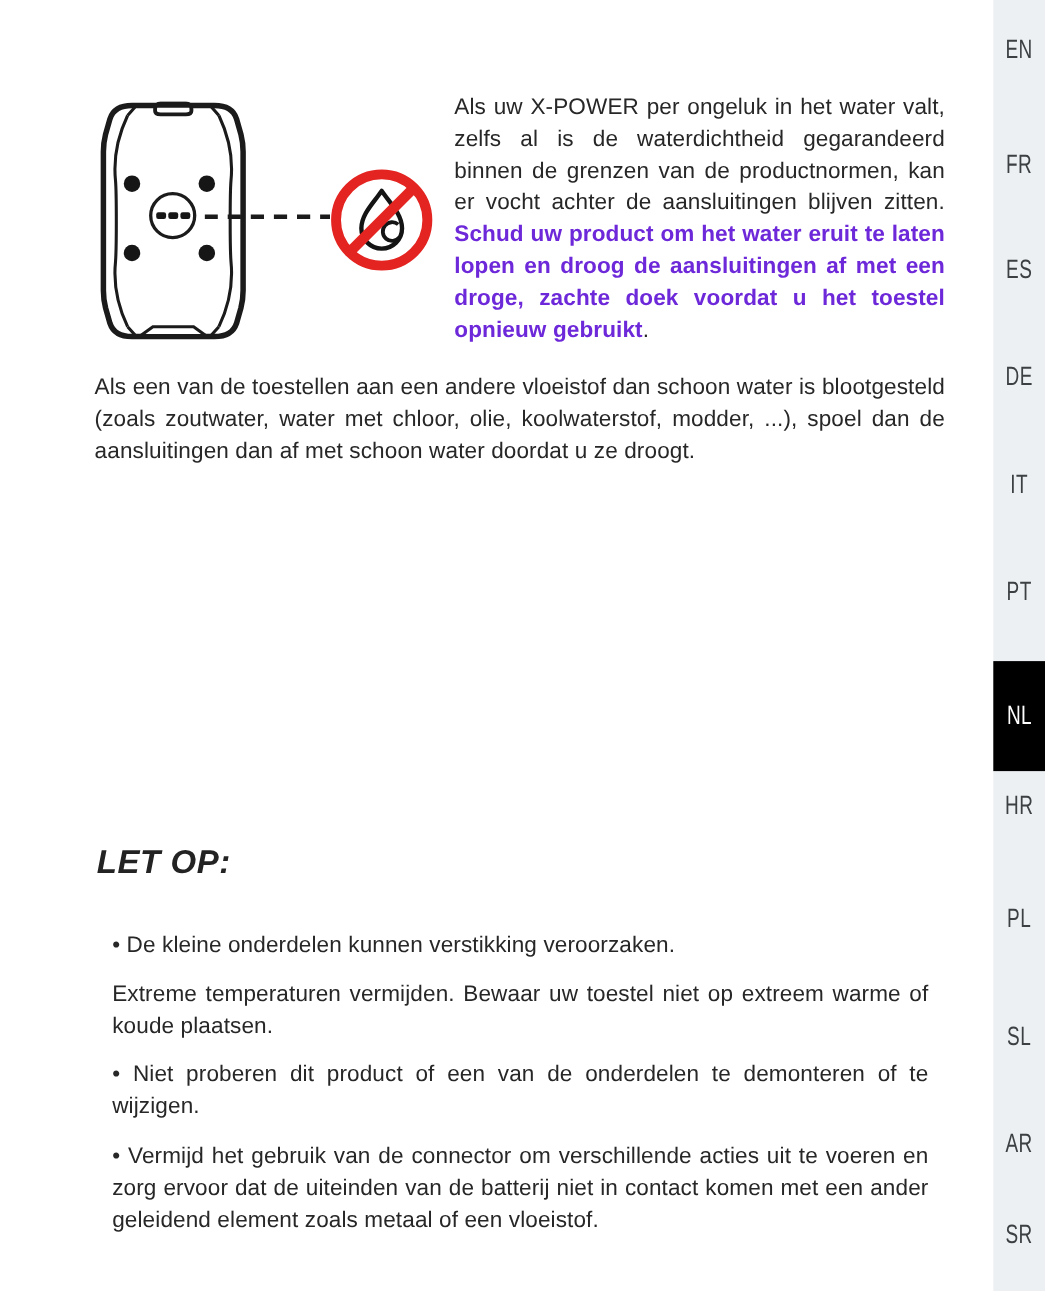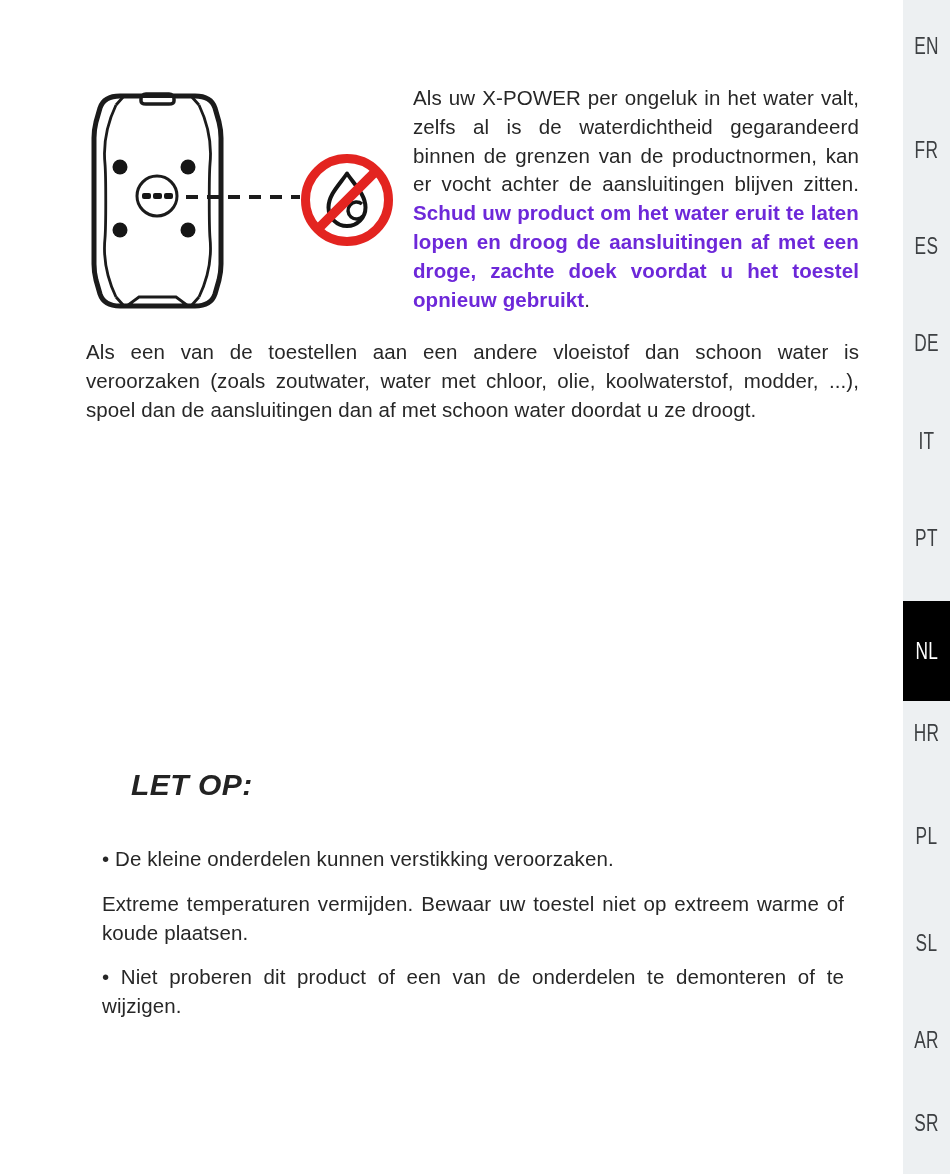--- a/index.html
+++ b/index.html
@@ -34,21 +34,21 @@
   .nowater-svg{ position:absolute; left:300px; top:153px; }
 
   
   .body-text { font-size:20.5px; line-height:28.8px; text-align:justify; color:#272727; letter-spacing:0.1px; }
   .intro { position:absolute; left:413px; top:84px; width:446px; }
   .intro .bold { font-weight:700; color:#6d28d9; }
   .para2 { position:absolute; left:86px; top:338px; width:773px; }
   .warn-head {
     position:absolute; left:88px; top:768px;
     font-size:30px; font-weight:800; font-style:italic;
-    color:#232323; letter-spacing:0.5px;margin-left:43px;
+    color:#232323; letter-spacing:0.5px;
   }
   .warn-list { position:absolute; left:86px; top:829px; width:774px; }
   .warn-list p { margin:16px; }
 </style>
 </head>
 <body>
 
 <div class="page">
 
   <svg class="device-svg" width="135" height="218" viewBox="0 0 135 218">
@@ -88,28 +88,29 @@
   <svg class="nowater-svg" width="94" height="94" viewBox="-47 -47 94 94">
     <circle cx="0" cy="0" r="41.5" fill="none" stroke="#e32420" stroke-width="9"></circle>
     <path d="M0,-26.5 C7,-16 18.5,-5.5 18.5,7.5 A18.5,18.5 0 1,1 -18.5,7.5
              C-18.5,-5.5 -7,-16 0,-26.5 Z" fill="none" stroke="#141414" stroke-width="4" stroke-linejoin="round"></path>
     <path d="M15,4 A8.5,8.5 0 1,0 16,16" fill="none" stroke="#141414" stroke-width="3.5"></path>
     <line x1="29.4" y1="-29.4" x2="-29.4" y2="29.4" stroke="#e32420" stroke-width="9.5"></line>
   </svg>
 
   <div class="intro body-text"><span>Als uw X-POWER per ongeluk in het water valt, zelfs al is de waterdichtheid gegarandeerd binnen de grenzen van de productnormen, kan er vocht achter de aansluitingen blijven zitten. </span><span class="bold">Schud uw product om het water eruit te laten lopen en droog de aansluitingen af met een droge, zachte doek voordat u het toestel opnieuw gebruikt</span><span>.</span></div>
 
-  <div class="para2 body-text">Als een van de toestellen aan een andere vloeistof dan schoon water is veroorzaken (zoals zoutwater, water met chloor, olie, koolwaterstof, modder, ...), spoel dan de aansluitingen dan af met schoon water doordat u ze droogt.</div>
+  <div class="para2 body-text">Als een van de toestellen aan een andere vloeistof dan schoon water is blootgesteld (zoals zoutwater, water met chloor, olie, koolwaterstof, modder, ...), spoel dan de aansluitingen dan af met schoon water doordat u ze droogt.</div>
 
   <div class="warn-head">LET OP:</div>
 
   <div class="warn-list body-text">
     <p>• De kleine onderdelen kunnen verstikking veroorzaken.</p>
     <p>Extreme temperaturen vermijden. Bewaar uw toestel niet op extreem warme of koude plaatsen.</p>
     <p>• Niet proberen dit product of een van de onderdelen te demonteren of te wijzigen.</p>
+    <p>• Vermijd het gebruik van de connector om verschillende acties uit te voeren en zorg ervoor dat de uiteinden van de batterij niet in contact komen met een ander geleidend element zoals metaal of een vloeistof.</p>
   </div>
 
   <div class="sidebar">
     <div class="lang" style="top:33px">EN</div>
     <div class="lang" style="top:137px">FR</div>
     <div class="lang" style="top:233px">ES</div>
     <div class="lang" style="top:330px">DE</div>
     <div class="lang" style="top:428px">IT</div>
     <div class="lang" style="top:525px">PT</div>
     <div class="lang-active-block">

